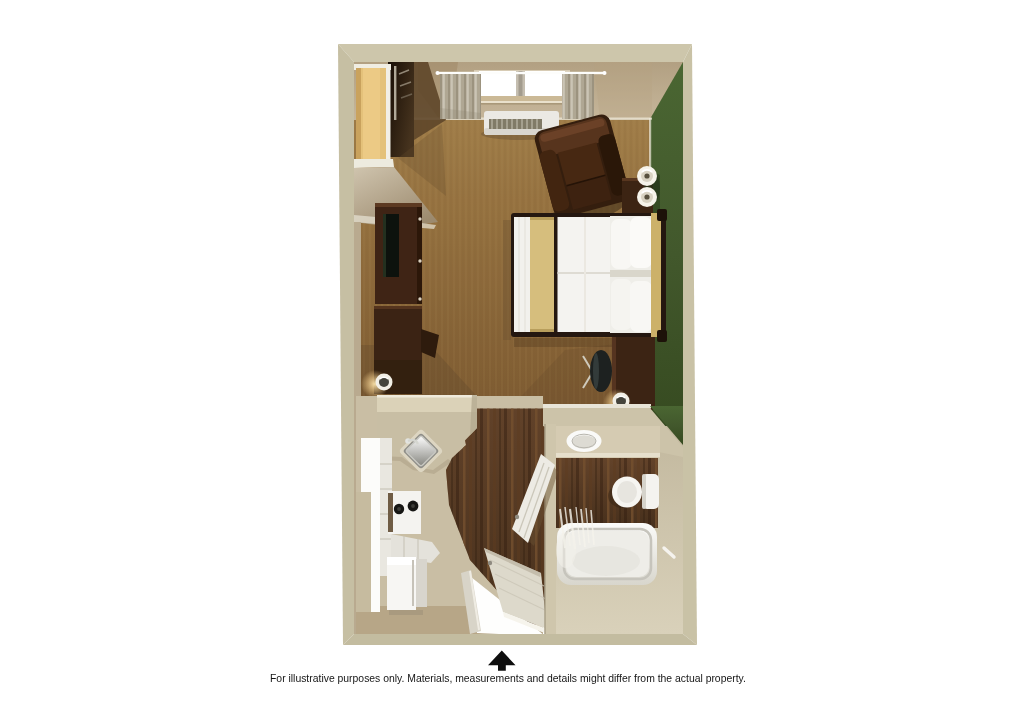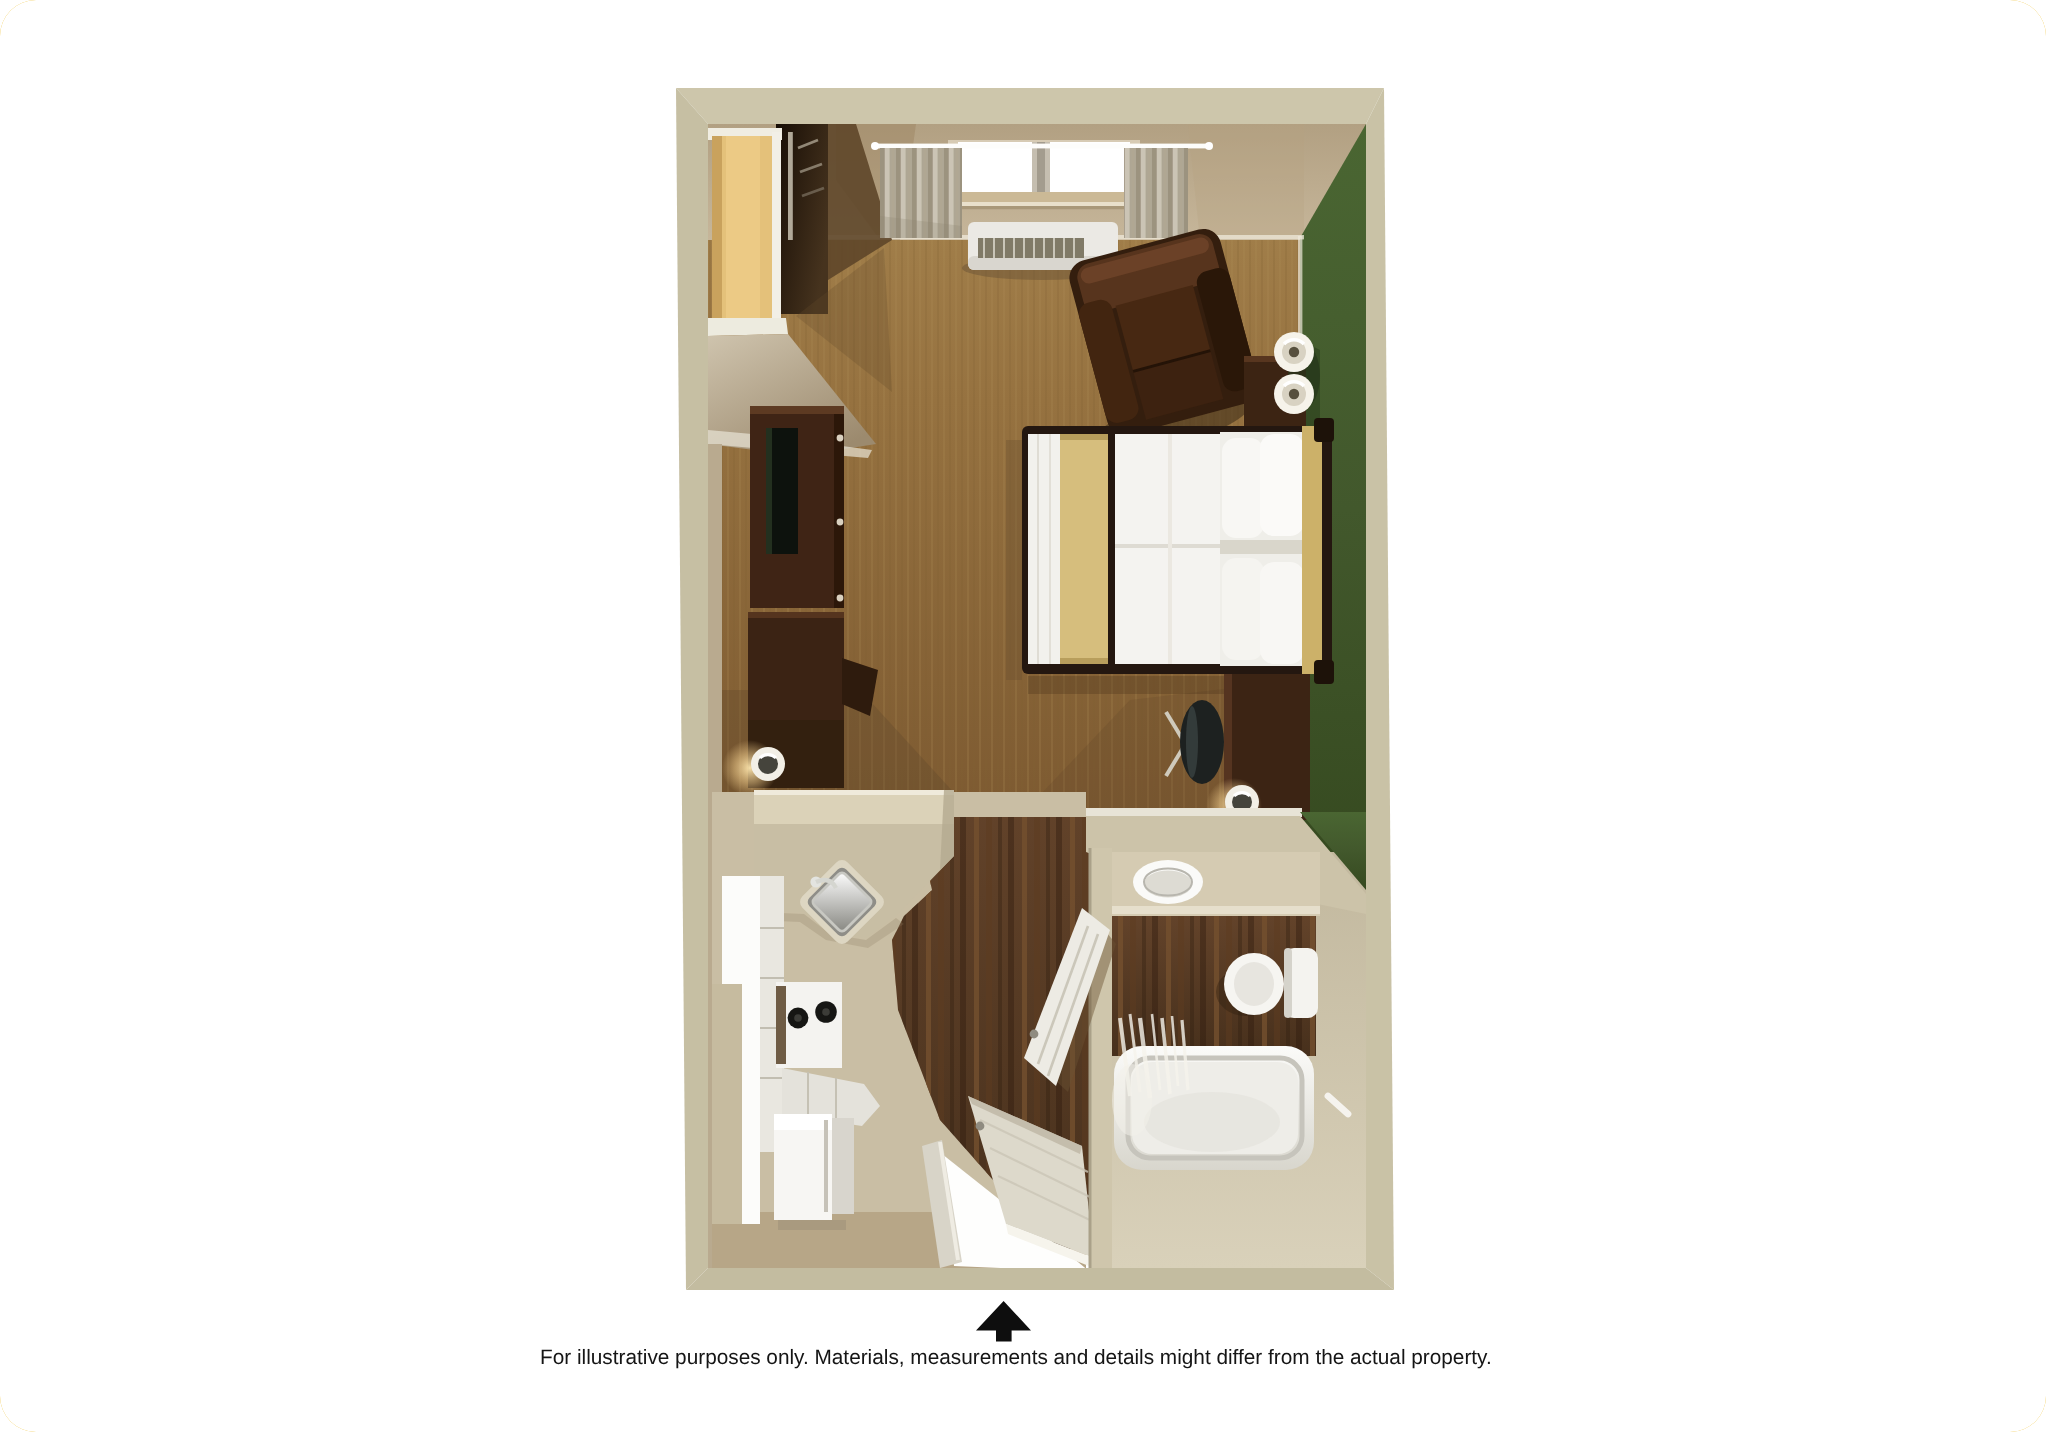--- a/index.html
+++ b/index.html
@@ -1,16 +1,16 @@
 <!DOCTYPE html>
 <html><head>
 <meta charset="utf-8">
 <style>
   html,body{margin:0;padding:0;background:#ffffff;}
-  .page{position:relative;width:1023px;height:716px;background:#eab308;overflow:hidden;font-family:"Liberation Sans", sans-serif;border-radius:18px;}
+  .page{position:relative;width:1023px;height:716px;background:#eab308;overflow:hidden;font-family:"Liberation Sans", sans-serif;}
 </style>
 </head>
 <body>
 <div class="page">
 <svg width="1023" height="716" viewBox="0 0 1023 716" xmlns="http://www.w3.org/2000/svg">
 <defs>
   <linearGradient id="carpetG" x1="0" y1="0" x2="0" y2="1">
     <stop offset="0" stop-color="#a7854f"></stop>
     <stop offset="0.4" stop-color="#967240"></stop>
     <stop offset="1" stop-color="#7d5a31"></stop>

